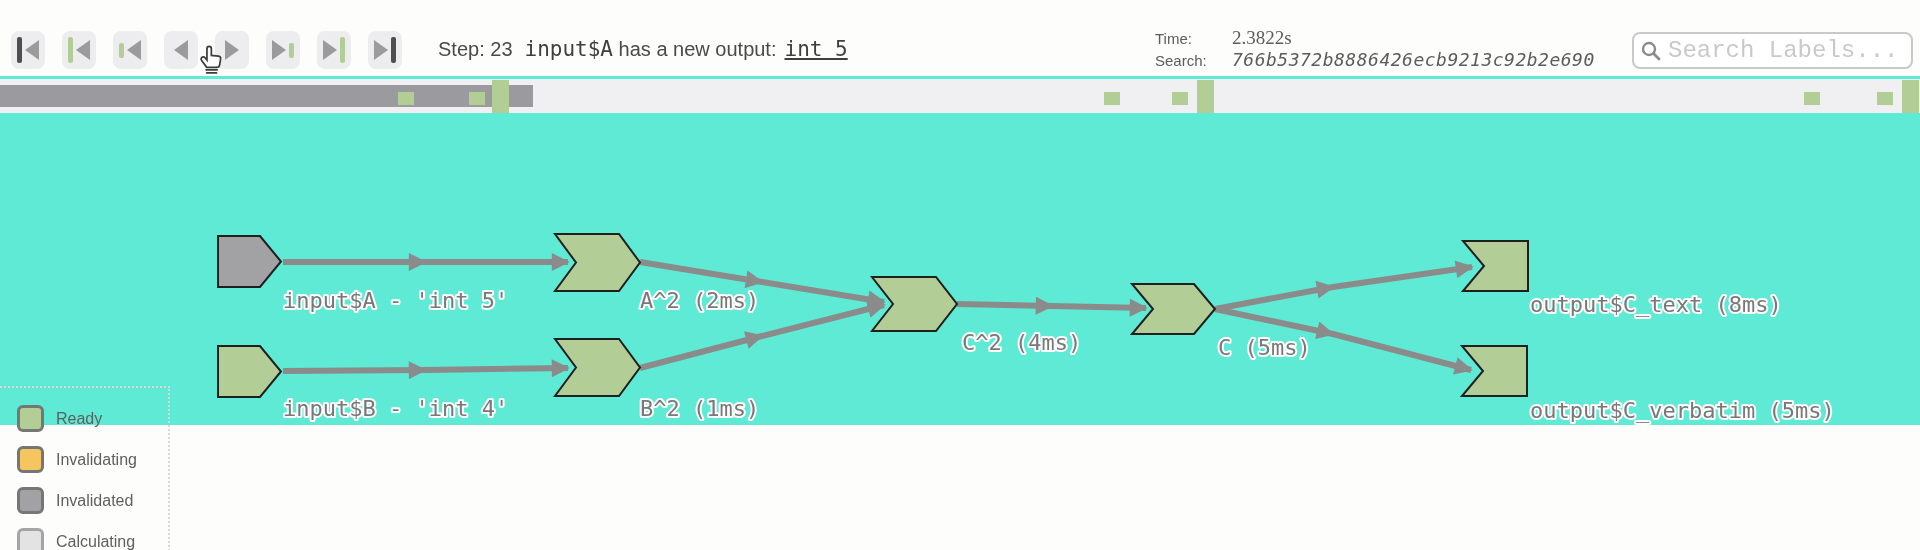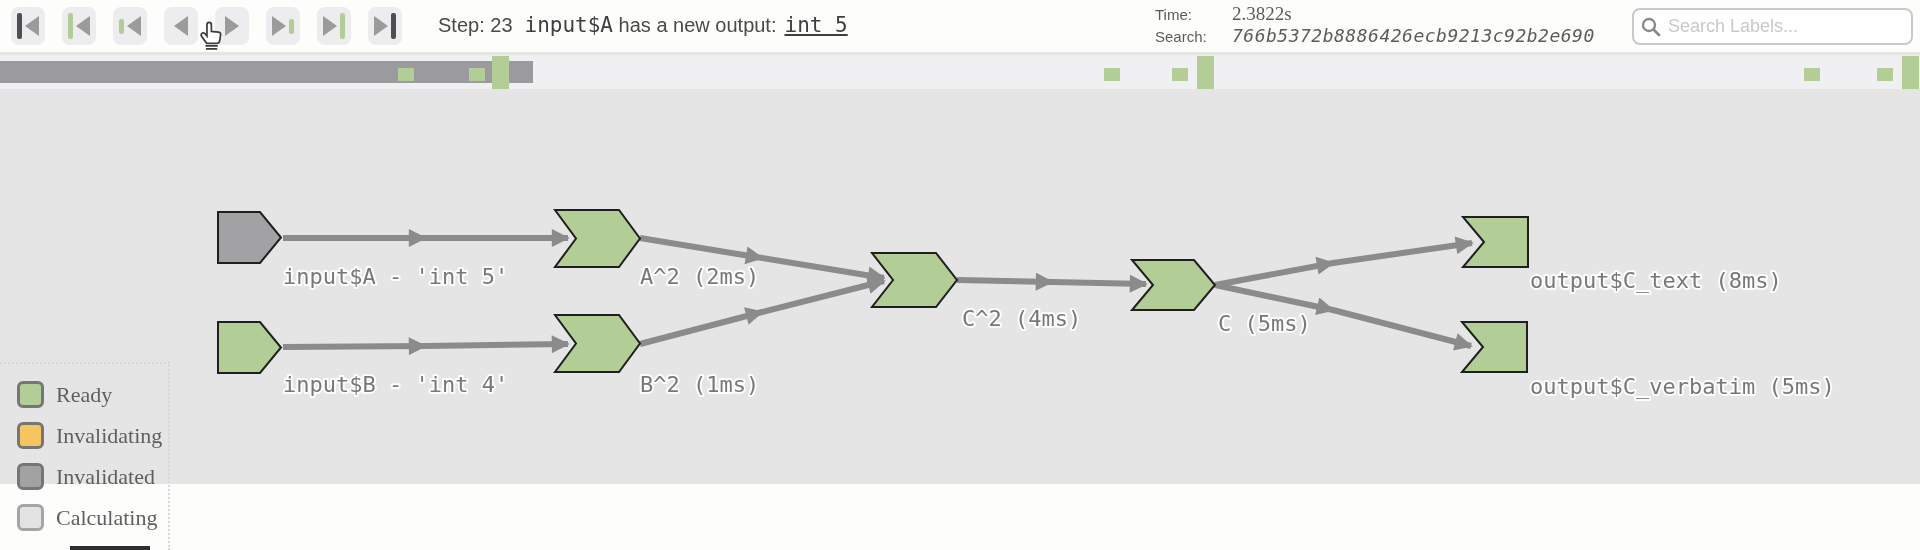--- a/index.html
+++ b/index.html
@@ -1,17 +1,17 @@
 <!DOCTYPE html>
 <html><head>
 <meta charset="utf-8">
 <style>
   html,body{margin:0;padding:0;width:1920px;height:550px;overflow:hidden;
     font-family:"Liberation Sans","DejaVu Sans",sans-serif;background:#fdfdfb;}
-  .app{position:relative;width:1920px;height:484px;background:#e5e5e5;}
+  .app{position:relative;width:1920px;height:401px;background:#5eead4;margin-top:24px;}
 
   
   .header{position:absolute;left:0;top:0;width:1920px;height:52px;background:#fdfdfb;}
   .navrow{position:absolute;left:11px;top:7px;display:flex;gap:17px;}
   .navbtn{display:flex;align-items:center;justify-content:center;gap:3px;
     width:34px;height:38px;border:none;border-radius:8px;background:#ededf0;cursor:pointer;padding:0;}
   .tri{width:0;height:0;border-style:solid;}
   .tri-l{border-width:10px 14px 10px 0;border-color:transparent #9b9b9b transparent transparent;}
   .tri-r{border-width:10px 0 10px 14px;border-color:transparent transparent transparent #9b9b9b;}
   .nbar{width:5px;border-radius:2px;}
@@ -26,22 +26,22 @@
 
   .meta{position:absolute;left:1155px;top:3px;color:#5c5c5c;}
   .meta .row{display:flex;align-items:baseline;}
   .meta .lbl{width:77px;font-size:15px;}
   .meta .val-time{font-family:Liberation Serif, serif;font-size:19px;}
   .meta .val-session{font-family:"DejaVu Sans Mono",monospace;font-size:18px;letter-spacing:0.5px;font-style:italic;}
 
   .searchbox{position:absolute;left:1632px;top:8px;width:281px;height:37px;box-sizing:border-box;
     border:2px solid #c9c9c9;border-radius:8px;background:#fff;display:flex;align-items:center;padding:0 6px;}
   .searchbox svg{flex:0 0 auto;margin-right:4px;}
-  .searchbox input{flex:1;min-width:0;border:none;outline:none;font-size:18px;color:#555;
-    font-family:Liberation Sans, sans-serif;background:transparent;}
+  .searchbox input{flex:1;min-width:0;border:none;outline:none;font-size:24px;color:#555;
+    font-family:Liberation Mono, monospace;background:transparent;}
   .searchbox input::placeholder{color:#c9c9c9;}
 
   
   .timeline{position:absolute;left:0;top:55px;width:1920px;height:34px;background:#f0f0f2;}
   .tl-fill{position:absolute;left:0;top:6px;height:22px;background:#9b9a9f;}
   .tl-mark{position:absolute;background:#b3cd97;}
   .tl-mark.small{top:13px;height:13px;width:16px;}
   .tl-mark.tall{top:1px;height:33px;width:17px;}
 
   
@@ -50,21 +50,21 @@
   .node{stroke:#1f1f1f;stroke-width:2;}
   .nlabel{font-family:"DejaVu Sans Mono","Liberation Mono",monospace;font-size:22px;fill:#78787a;
     paint-order:stroke;stroke:#fdfdfb;stroke-width:4px;stroke-linejoin:round;}
 
   
   .legend{position:absolute;left:0;top:362px;width:170px;height:188px;box-sizing:border-box;
     border-top:2px dotted #d8d8d8;border-right:2px dotted #d8d8d8;padding:17px 0 0 17px;}
   .legend .lrow{display:flex;align-items:center;gap:12px;margin-bottom:14px;height:27px;}
   .swatch{width:27px;height:27px;box-sizing:border-box;border:3px solid #767676;border-radius:6px;}
   .swatch.inv-ed{border-color:#a5a5a5;}
-  .legend .ltext{font-size:22px;color:#5f5f5f;font-family:Liberation Serif, serif;}
+  .legend .ltext{font-size:16px;color:#5f5f5f;}
 
   .scroll-thumb{position:absolute;left:70px;top:546px;width:80px;height:4px;background:#2f2f2f;}
   .cursor{position:absolute;left:196px;top:20px;}
 </style>
 </head>
 <body>
 
 <div class="app">
 
   <div class="header">

